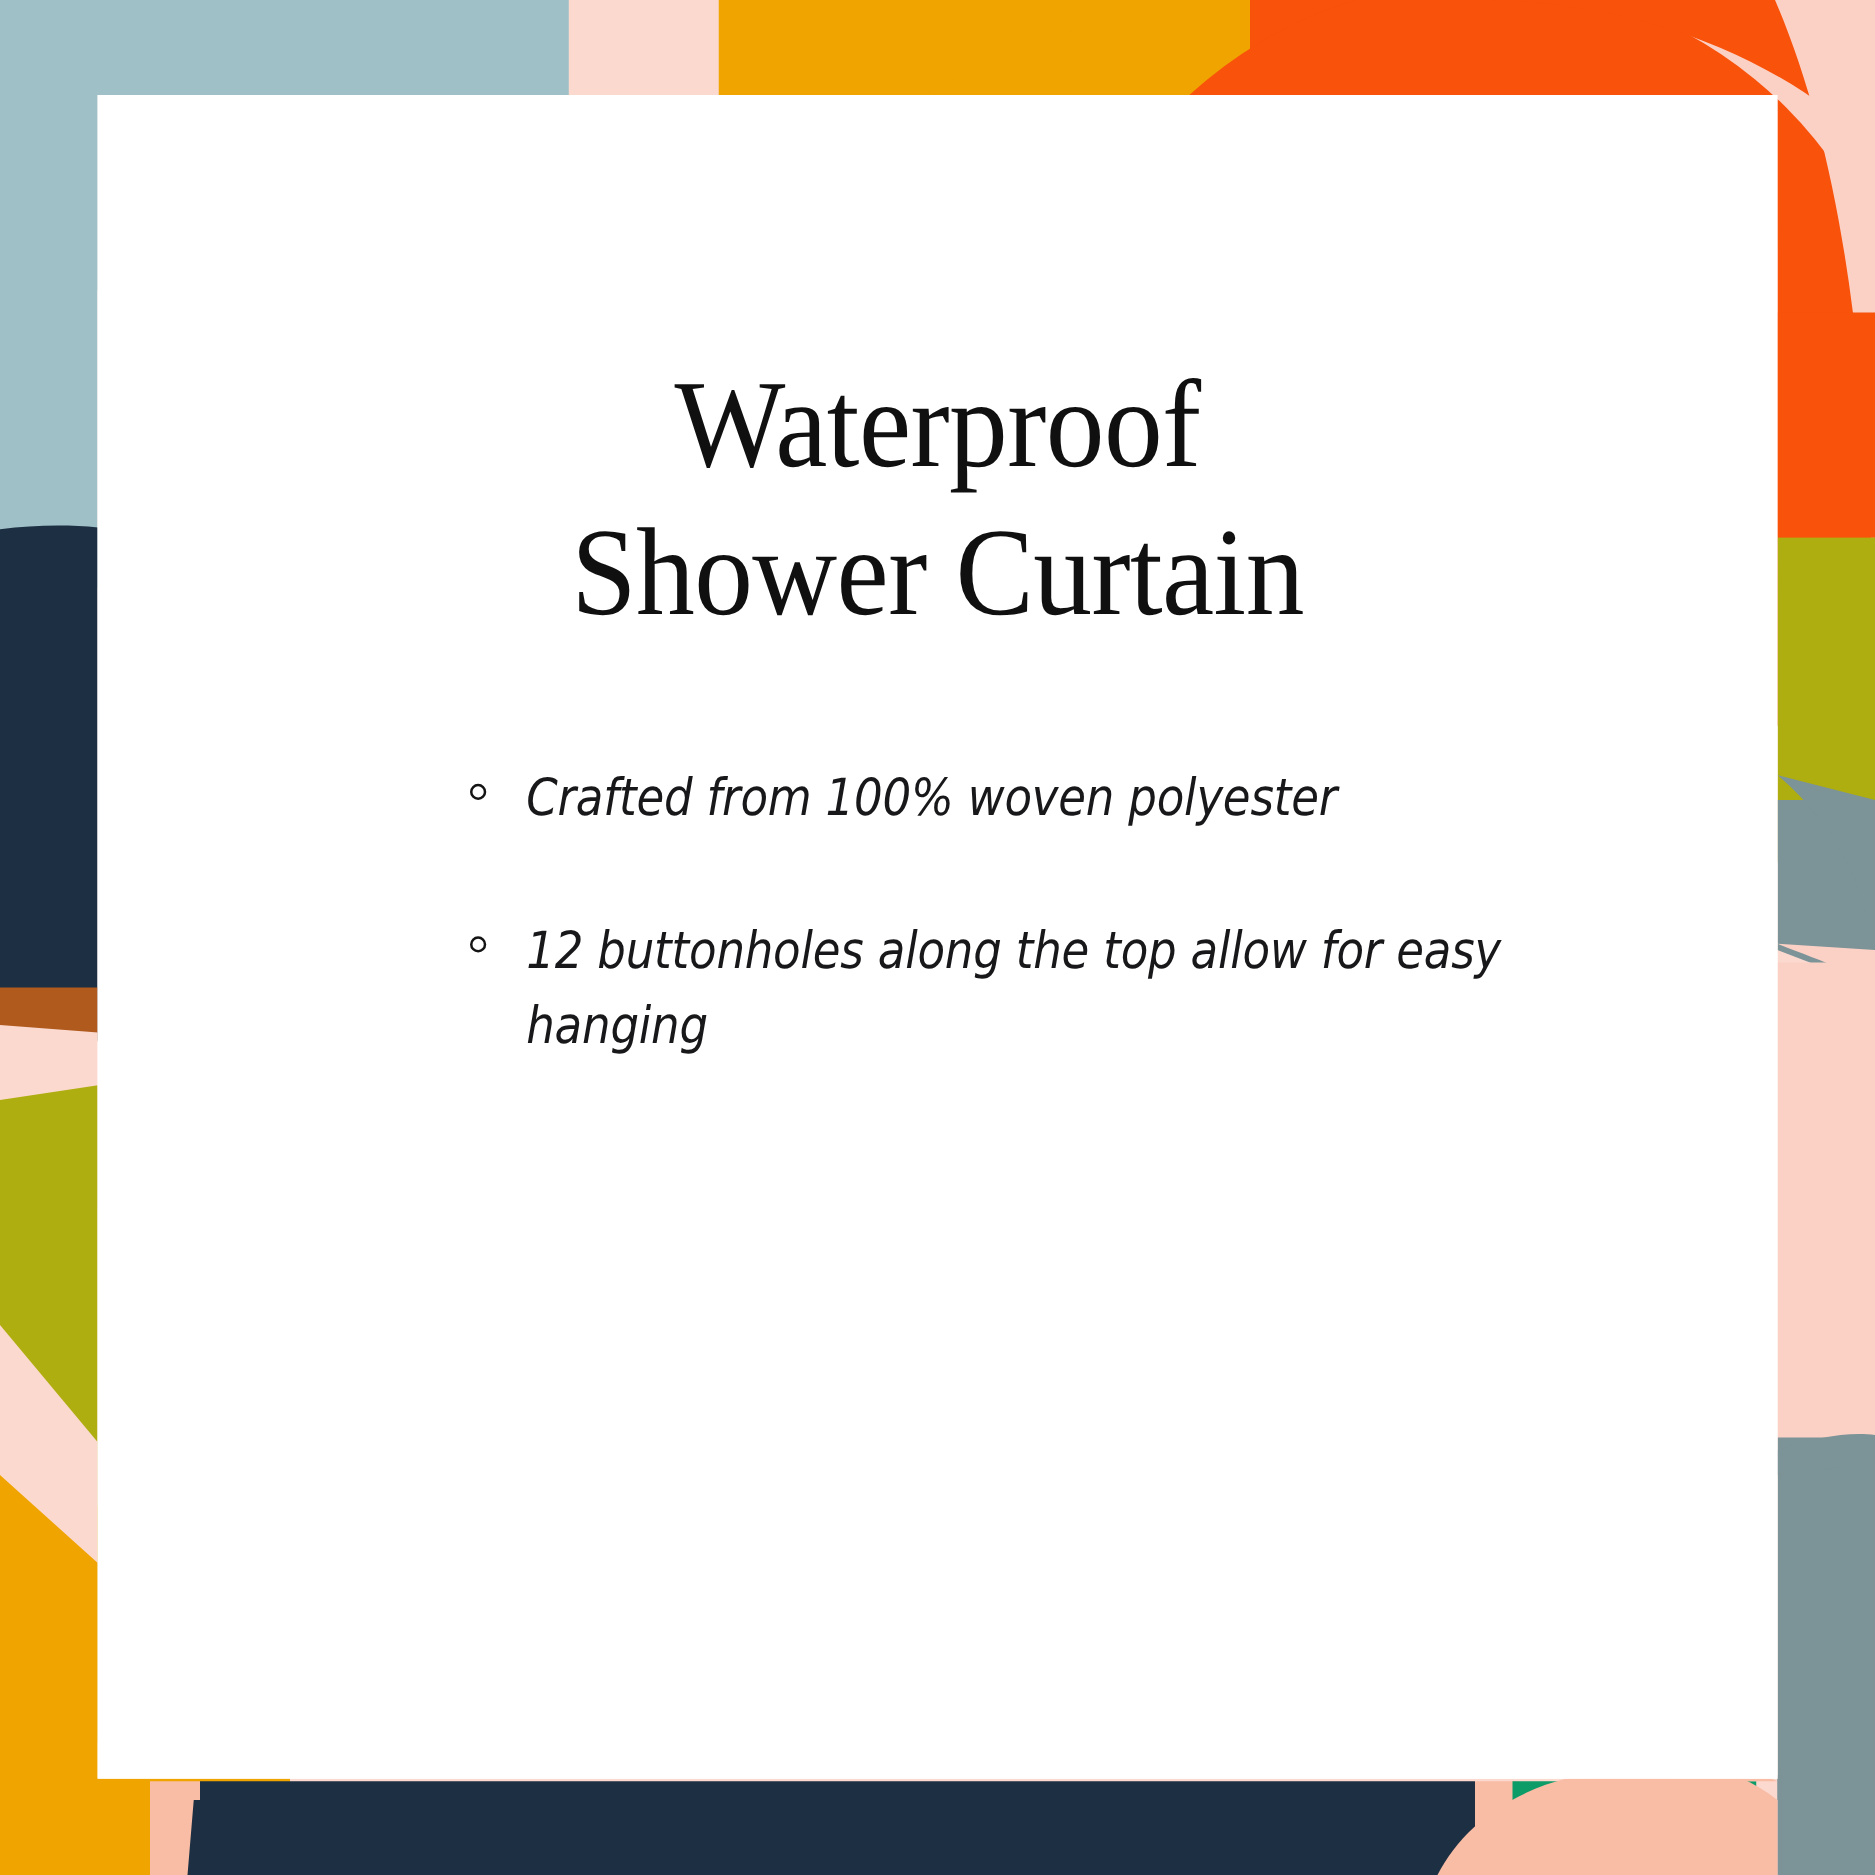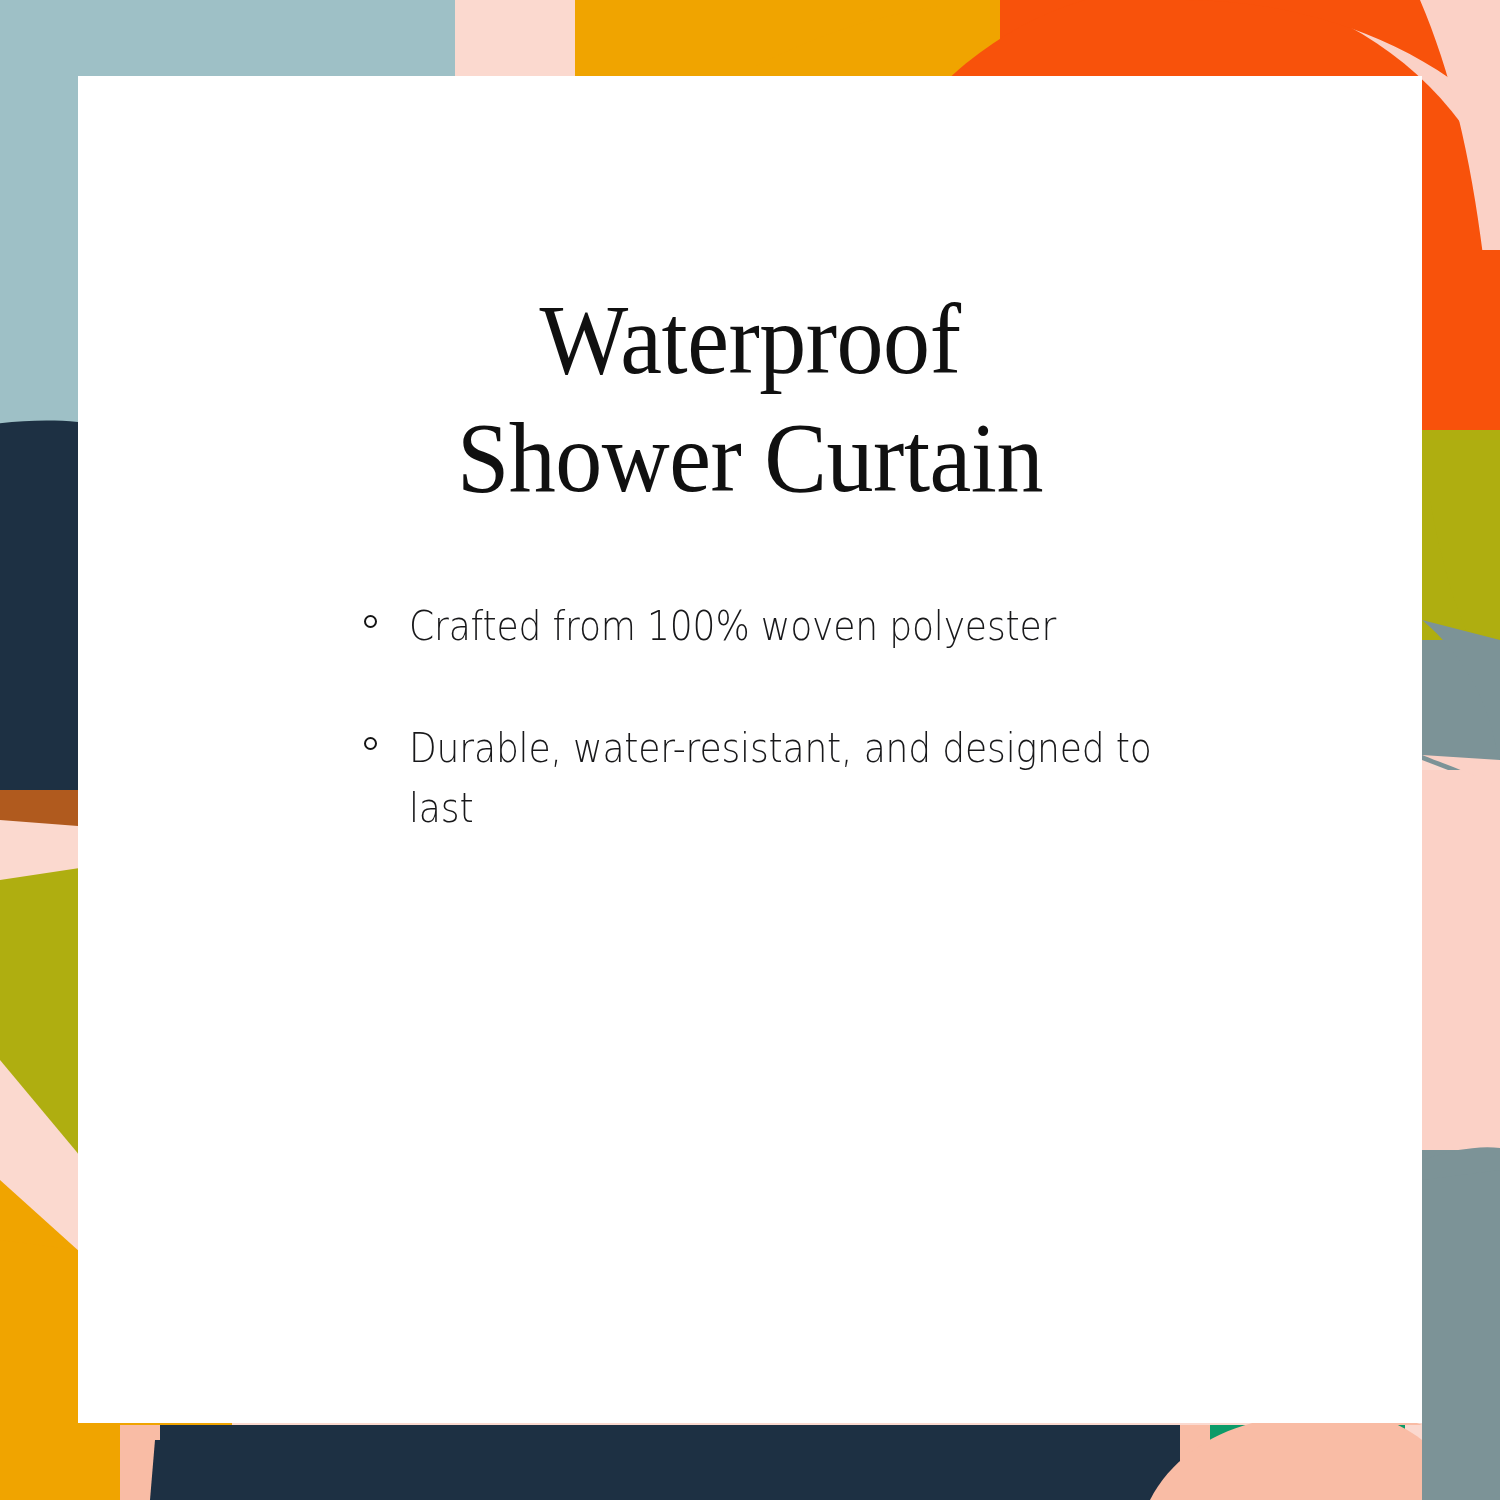--- a/index.html
+++ b/index.html
@@ -59,22 +59,23 @@
     transform: scaleX(0.94);
   }
 
   
   #feature-list {
     position: absolute;
     left: 238px;
     top: 520px;
     width: 1000px;
     list-style: none;
-    margin: 0;
+    margin: 12px;
     padding: 0;
+    font-style: italic;
   }
 
   .feature-item {
     position: relative;
     padding-left: 93px;
     margin-bottom: 62px;
     min-height: 54px;
   }
 
   .feature-item:last-child {
@@ -189,18 +190,18 @@
       <span class="title-line">Shower Curtain</span>
     </div>
 
     <ul id="feature-list">
       <li class="feature-item">
         <span class="bullet-marker"></span>
         <span class="feature-text">Crafted from 100% woven polyester</span>
       </li>
       <li class="feature-item">
         <span class="bullet-marker"></span>
-        <span class="feature-text">Durable, water-resistant, and designed to last</span>
+        <span class="feature-text">12 buttonholes along the top allow for easy hanging</span>
       </li>
     </ul>
 
   </div>
 </div>
 
 </body></html>

